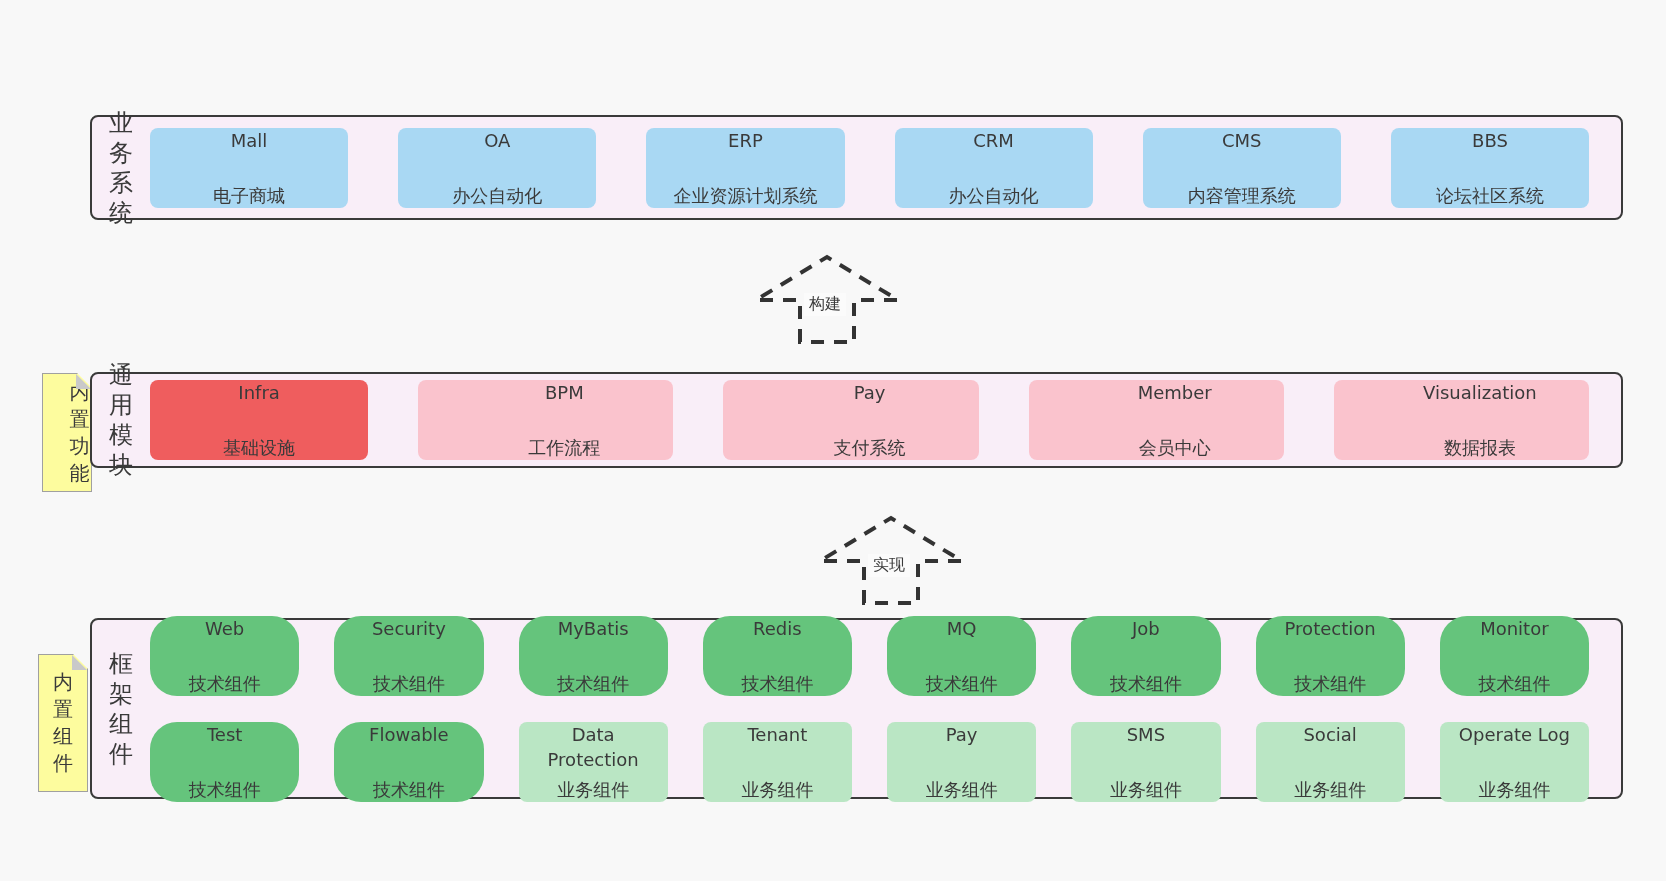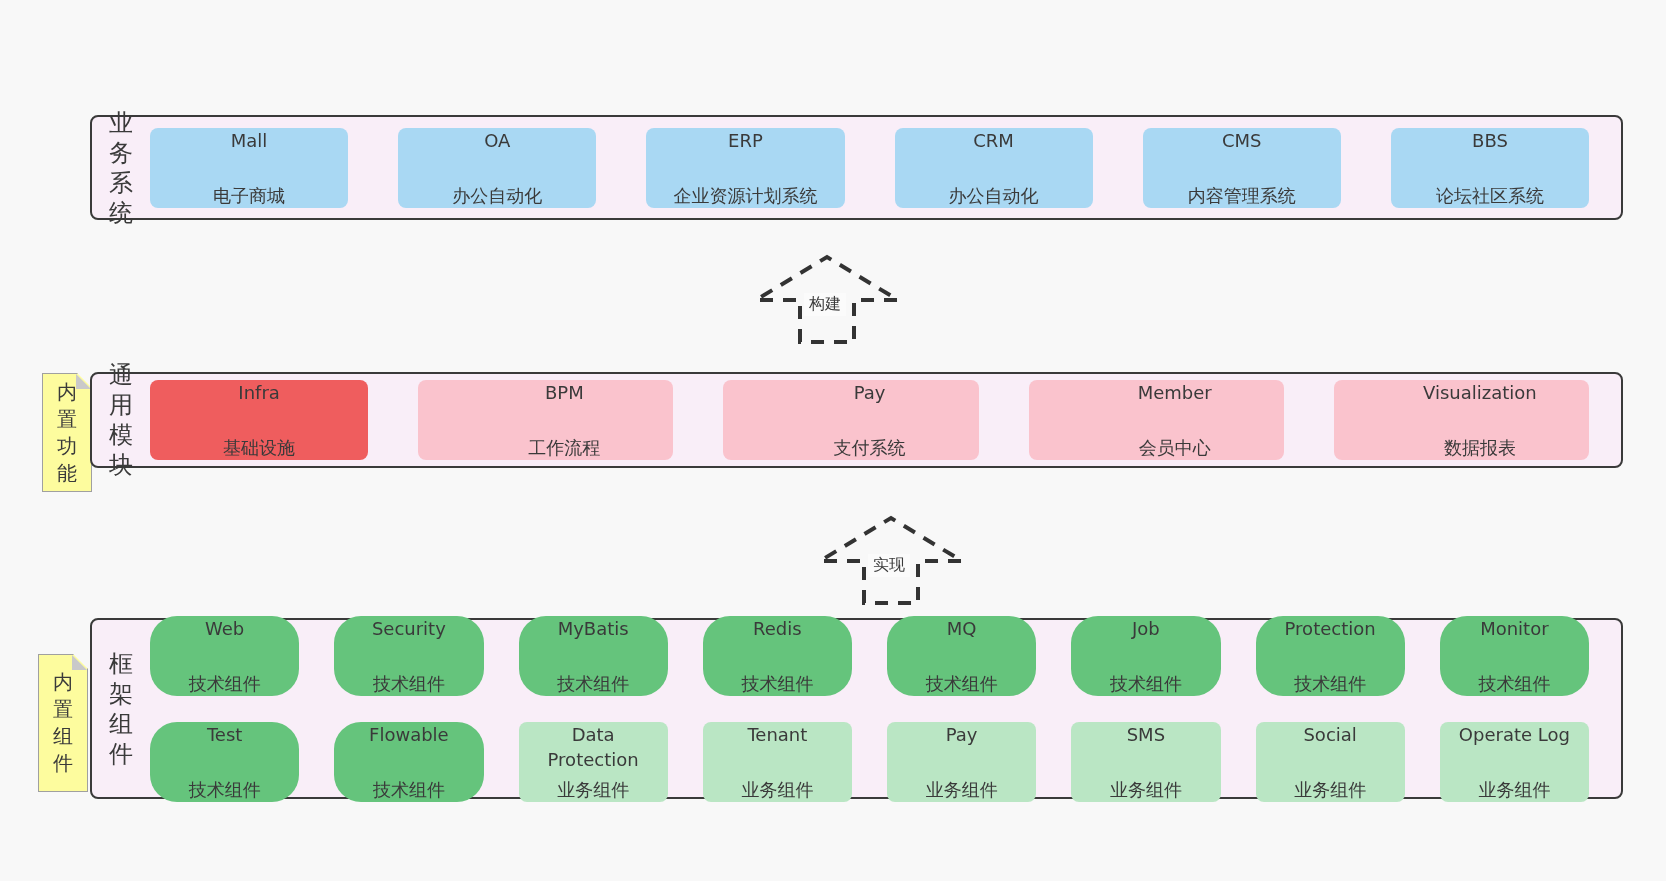--- a/index.html
+++ b/index.html
@@ -42,21 +42,21 @@
     position:absolute;width:50px;box-sizing:border-box;z-index:1;
     background:var(--note-yellow);border:1px solid #a0a0a0;
     clip-path:polygon(0 0,calc(100% - 15px) 0,100% 15px,100% 100%,0 100%);
     display:flex;align-items:center;justify-content:center;
   }
   .note::after{
     content:"";position:absolute;top:0;right:0;width:15px;height:15px;
     background:var(--note-fold);clip-path:polygon(0 0,100% 100%,0 100%);
   }
   .note .vtext{width:23px;font-size:20px;line-height:27px;}
-  #note-builtin-features{left:42px;top:373px;height:119px;}
+  #note-builtin-features{left:42px;top:373px;height:119px;justify-content:flex-end;}
   #note-builtin-components{left:38px;top:654px;height:138px;}
   .arrow{position:absolute;width:150px;height:92px;z-index:3;}
   #arrow-build{left:752px;top:253px;}
   #arrow-implement{left:816px;top:514px;}
   .arrow svg{display:block;width:100%;height:100%;}
   .arrow .chip{
     position:absolute;left:50%;top:40px;transform:translateX(-55%);
     background:#fbfbfb;padding:1px 5px;font-size:16px;white-space:nowrap;
   }
 </style>

